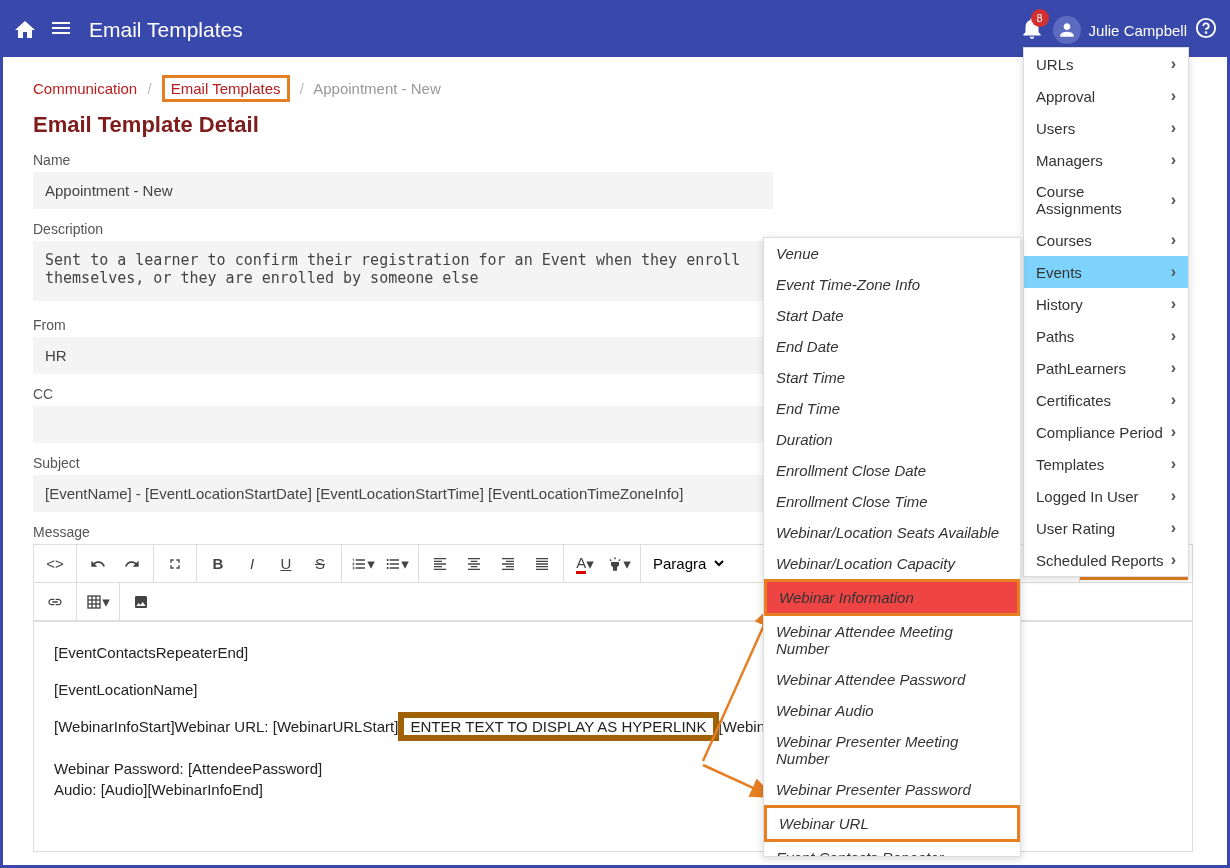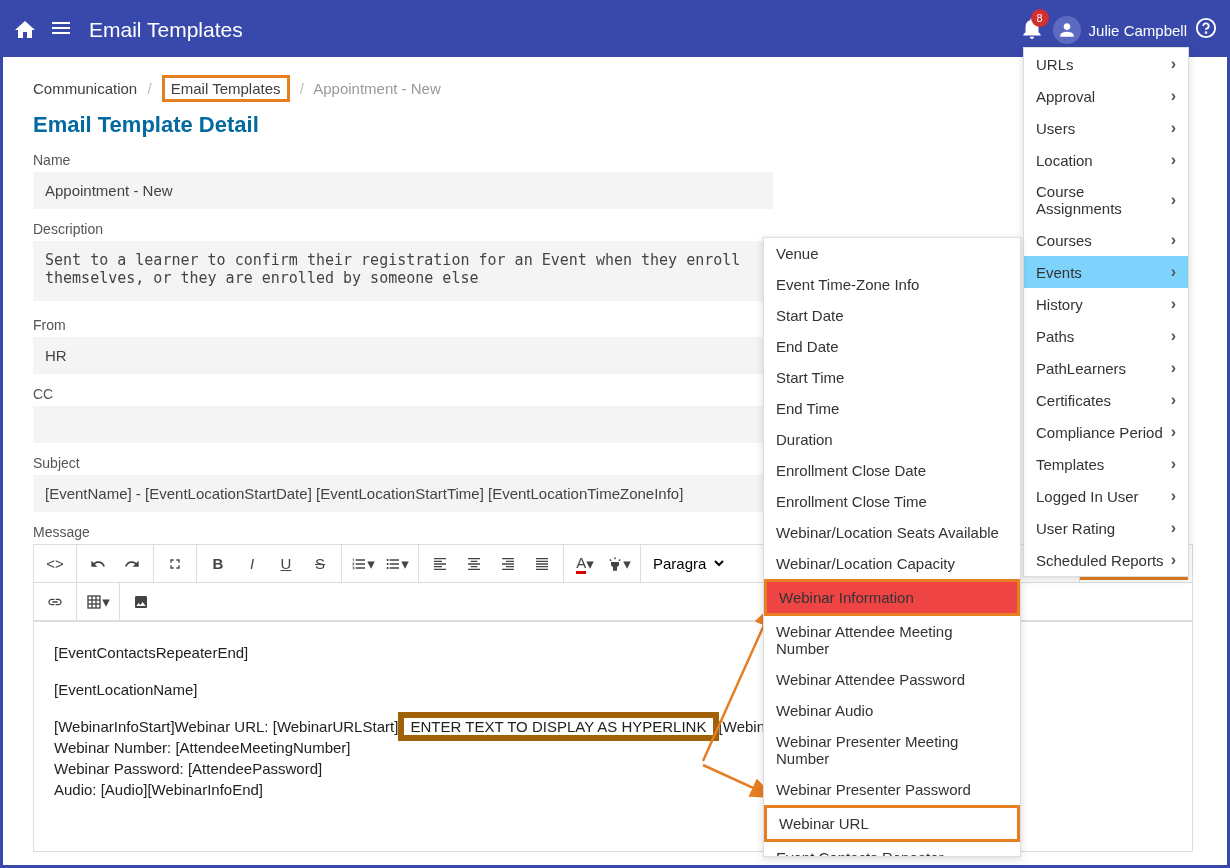--- a/index.html
+++ b/index.html
@@ -10,24 +10,24 @@
 .header-title { font-size: 21px; font-weight: 400; flex: 1; }
 .header-right { display: flex; align-items: center; gap: 8px; }
 .notif { position: relative; }
 .notif-badge { position: absolute; top: -6px; right: -4px; background: #d32f2f; color: #fff; border-radius: 50%; width: 18px; height: 18px; font-size: 11px; display: flex; align-items: center; justify-content: center; }
 .avatar { width: 28px; height: 28px; border-radius: 50%; background: #5c6bc0; display: flex; align-items: center; justify-content: center; }
 .username { font-size: 15px; }
 .help-icon { font-size: 18px; }
 
 .content { padding: 18px 30px; position: relative; }
 .breadcrumb { font-size: 15px; color: #999; margin-bottom: 10px; }
-.breadcrumb a { color: #404040; text-decoration: none; }
+.breadcrumb a { color: #b91c1c; text-decoration: none; }
 .breadcrumb-sep { color: #bbb; padding: 0 6px; }
 .bc-highlight { border: 3px solid #e67e22; padding: 2px 6px; display: inline-block; }
-.page-title { font-size: 22px; font-weight: 600; color: #0369a1; margin-bottom: 14px; }
+.page-title { font-size: 22px; font-weight: 600; color: #7f1d1d; margin-bottom: 14px; }
 .form-row { margin-bottom: 12px; }
 .form-label { font-size: 14px; color: #555; margin-bottom: 4px; display: block; }
 .form-input { width: 740px; background: #f4f4f4; border: none; padding: 10px 12px; font-size: 15px; color: #444; }
 .form-textarea { width: 740px; background: #f4f4f4; border: none; padding: 10px 12px; font-size: 15px; color: #444; min-height: 60px; resize: none; }
 
 .editor-toolbar { border: 1px solid #ddd; width: 1160px; }
 .toolbar-row { display: flex; border-bottom: 1px solid #ddd; height: 38px; align-items: center; }
 .tool-group { display: flex; border-right: 1px solid #ddd; height: 100%; align-items: center; padding: 0 4px; }
 .tool-btn { width: 34px; height: 34px; display: flex; align-items: center; justify-content: center; cursor: pointer; font-size: 15px; color: #444; }
 .tool-btn svg { width: 16px; height: 16px; }
@@ -37,21 +37,21 @@
 .editor-body { border: 1px solid #ddd; border-top: none; padding: 20px; width: 1160px; height: 230px; overflow: auto; font-size: 15px; color: #222; position: relative; }
 .editor-body p { margin-bottom: 16px; line-height: 1.4; }
 .hyperlink-highlight { border: 6px solid #a16207; padding: 0 2px; }
 
 .menu-popup { position: absolute; background: #fff; border: 1px solid #ddd; box-shadow: 0 2px 8px rgba(0,0,0,0.15); z-index: 100; }
 .right-menu { top: 44px; right: 38px; width: 166px; }
 .right-menu-item { padding: 7px 12px; display: flex; justify-content: space-between; align-items: center; font-size: 15px; color: #333; cursor: pointer; }
 .right-menu-item.selected { background: #7dd3fc; }
 .chevron { font-size: 16px; color: #555; font-weight: bold; }
 
-.left-menu { top: 234px; right: 206px; width: 258px; max-height: 620px; overflow-y: auto; }
+.left-menu { top: 234px; right: 206px; width: 258px; max-height: 620px; overflow-y: auto; font-style: italic; }
 .left-menu-item { padding: 7px 12px; font-size: 15px; color: #333; cursor: pointer; }
 .left-menu-item.highlight { border: 3px solid #e67e22; }
 .left-menu-item.selected { background: #ef4444; }
 .left-menu::-webkit-scrollbar { width: 16px; }
 .left-menu::-webkit-scrollbar-thumb { background: #c0c0c0; }
 .left-menu::-webkit-scrollbar-track { background: #f0f0f0; }
 
 .arrow-line { position: absolute; z-index: 50; pointer-events: none; }
 
 svg.small-chev { width: 16px; height: 16px; }
@@ -242,21 +242,21 @@
               </svg>
             </span>
         </div>
       </div>
     </div>
     <div class="editor-body">
       <p><span>[EventContactsRepeaterEnd]</span></p>
       <p><span>[EventLocationName]</span></p>
       <p style="margin-bottom:0;">
         <span>[WebinarInfoStart]Webinar URL: [WebinarURLStart]</span><span class="hyperlink-highlight"> ENTER TEXT TO DISPLAY AS HYPERLINK </span><span>[Webina</span><br>
-        <span>Webinar Number: [AttendeeMeetingNumber]</span><br>
+        <br>
         <span>Webinar Password: [AttendeePassword]</span><br>
         <span>Audio: [Audio][WebinarInfoEnd]</span>
       </p>
     </div>
   </div>
 </div>
 
 <div class="menu-popup right-menu" id="right-menu">
     <div class="right-menu-item">
       <span>URLs</span>
@@ -264,21 +264,21 @@
     </div>
     <div class="right-menu-item">
       <span>Approval</span>
       <span class="chevron">›</span>
     </div>
     <div class="right-menu-item">
       <span>Users</span>
       <span class="chevron">›</span>
     </div>
     <div class="right-menu-item">
-      <span>Location</span>
+      <span>Managers</span>
       <span class="chevron">›</span>
     </div>
     <div class="right-menu-item">
       <span>Course Assignments</span>
       <span class="chevron">›</span>
     </div>
     <div class="right-menu-item">
       <span>Courses</span>
       <span class="chevron">›</span>
     </div>

